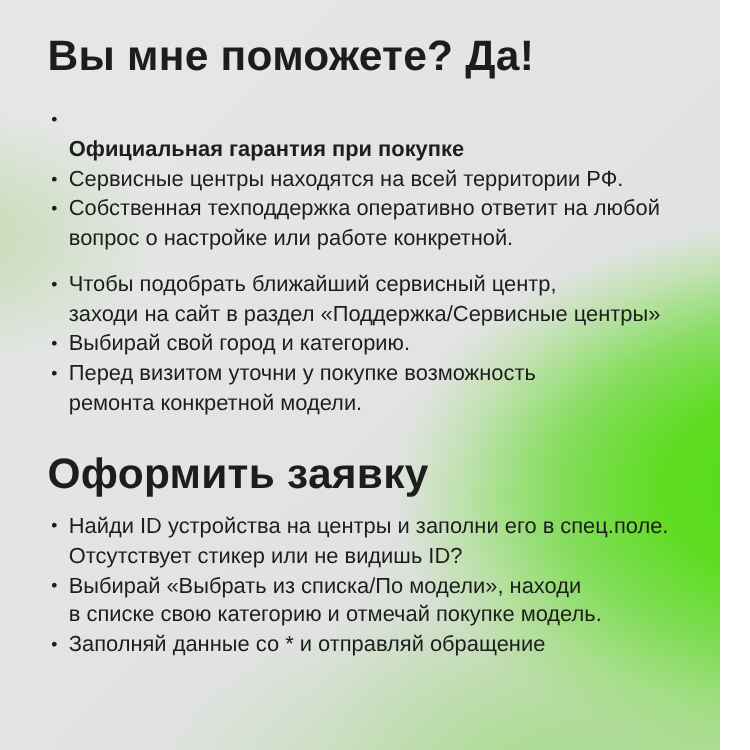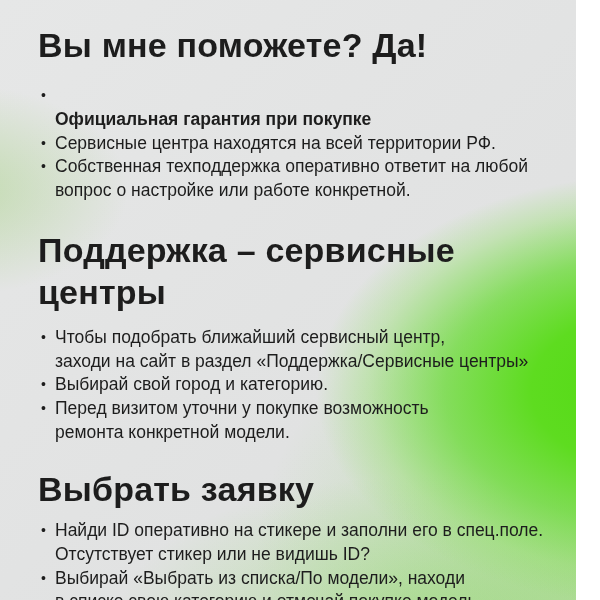--- a/index.html
+++ b/index.html
@@ -86,56 +86,55 @@
 
     <section>
       <h1 class="section-title" id="title-1">Вы мне поможете? Да!</h1>
       <ul class="bullet-list" id="list-1">
         <li class="bullet-item bold">
           <span class="bullet-dot">•</span>
           <span class="bullet-text">Официальная гарантия при покупке</span>
         </li>
         <li class="bullet-item">
           <span class="bullet-dot">•</span>
-          <span class="bullet-text">Сервисные центра находятся на всей территории РФ.</span>
+          <span class="bullet-text">Сервисные центры находятся на всей территории РФ.</span>
         </li>
         <li class="bullet-item">
           <span class="bullet-dot">•</span>
           <span class="bullet-text">Собственная техподдержка оперативно ответит на любой
 вопрос о настройке или работе конкретной.</span>
         </li>
       </ul>
     </section>
 
     <section>
-      <h1 class="section-title" id="title-2">Поддержка – сервисные центры</h1>
       <ul class="bullet-list" id="list-2">
         <li class="bullet-item">
           <span class="bullet-dot">•</span>
           <span class="bullet-text">Чтобы подобрать ближайший сервисный центр,
 заходи на сайт в раздел «Поддержка/Сервисные центры»</span>
         </li>
         <li class="bullet-item">
           <span class="bullet-dot">•</span>
           <span class="bullet-text">Выбирай свой город и категорию.</span>
         </li>
         <li class="bullet-item">
           <span class="bullet-dot">•</span>
           <span class="bullet-text">Перед визитом уточни у покупке возможность
 ремонта конкретной модели.</span>
         </li>
       </ul>
     </section>
 
     <section>
-      <h1 class="section-title" id="title-3">Выбрать заявку</h1>
+      <h1 class="section-title" id="title-3">Оформить заявку</h1>
       <ul class="bullet-list" id="list-3">
         <li class="bullet-item">
           <span class="bullet-dot">•</span>
-          <span class="bullet-text">Найди ID оперативно на стикере и заполни его в спец.поле.
+          <span class="bullet-text">Найди ID устройства на центры и заполни его в спец.поле.
 Отсутствует стикер или не видишь ID?</span>
         </li>
         <li class="bullet-item">
           <span class="bullet-dot">•</span>
           <span class="bullet-text">Выбирай «Выбрать из списка/По модели», находи
 в списке свою категорию и отмечай покупке модель.</span>
         </li>
         <li class="bullet-item">
           <span class="bullet-dot">•</span>
           <span class="bullet-text">Заполняй данные со * и отправляй обращение</span>

